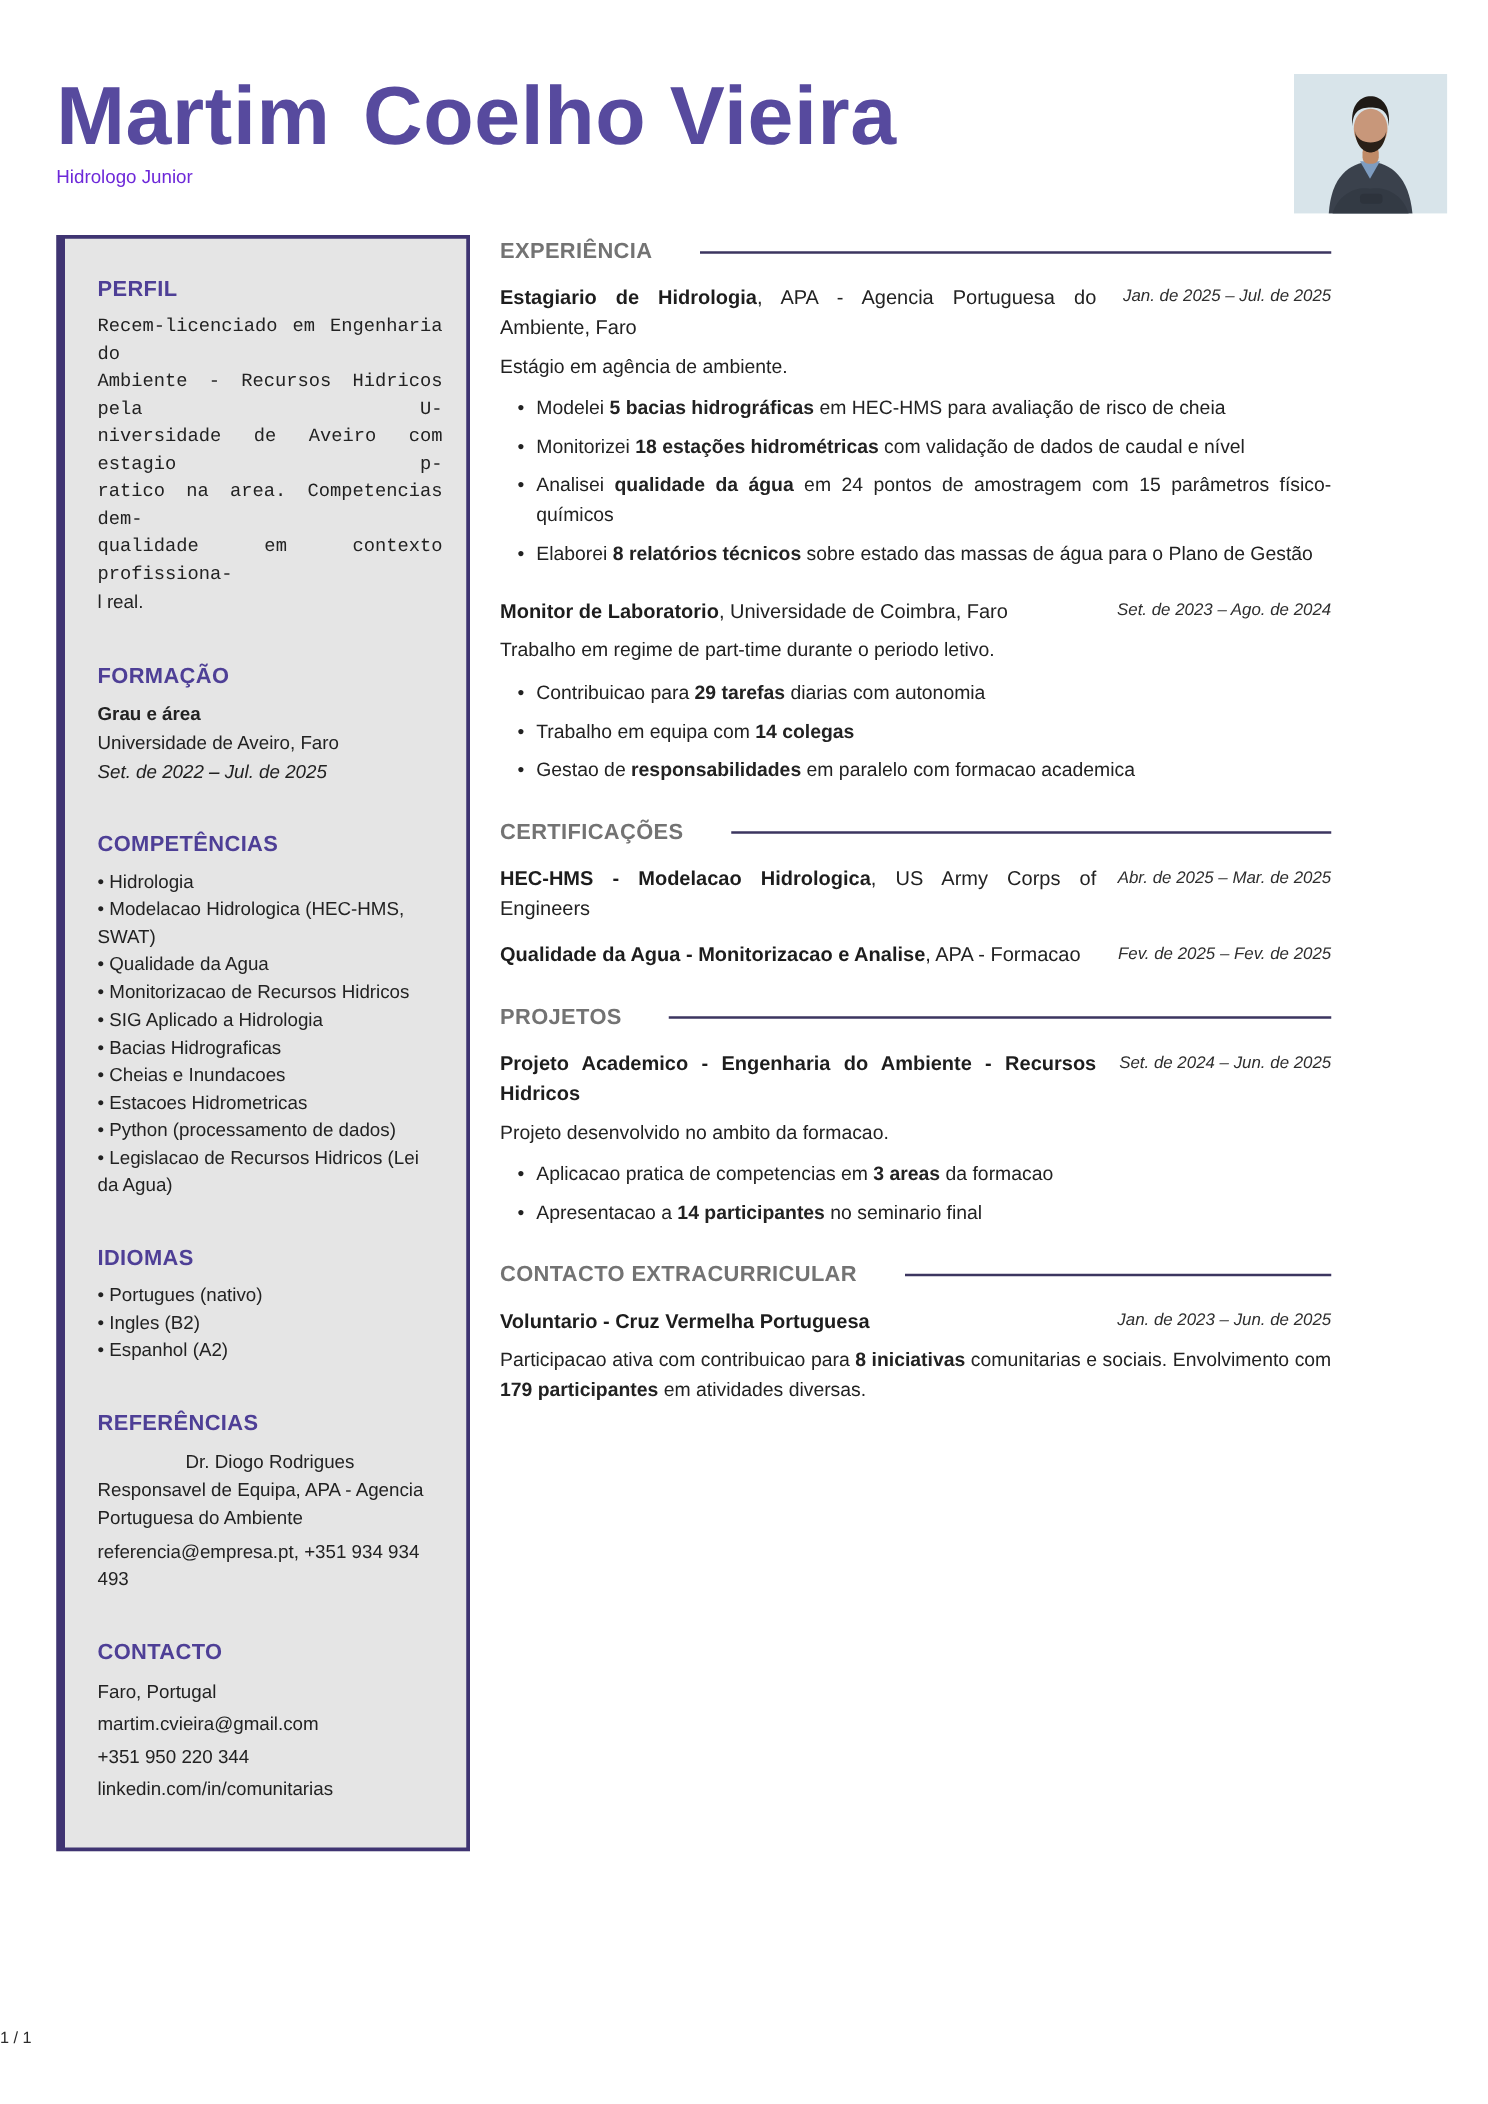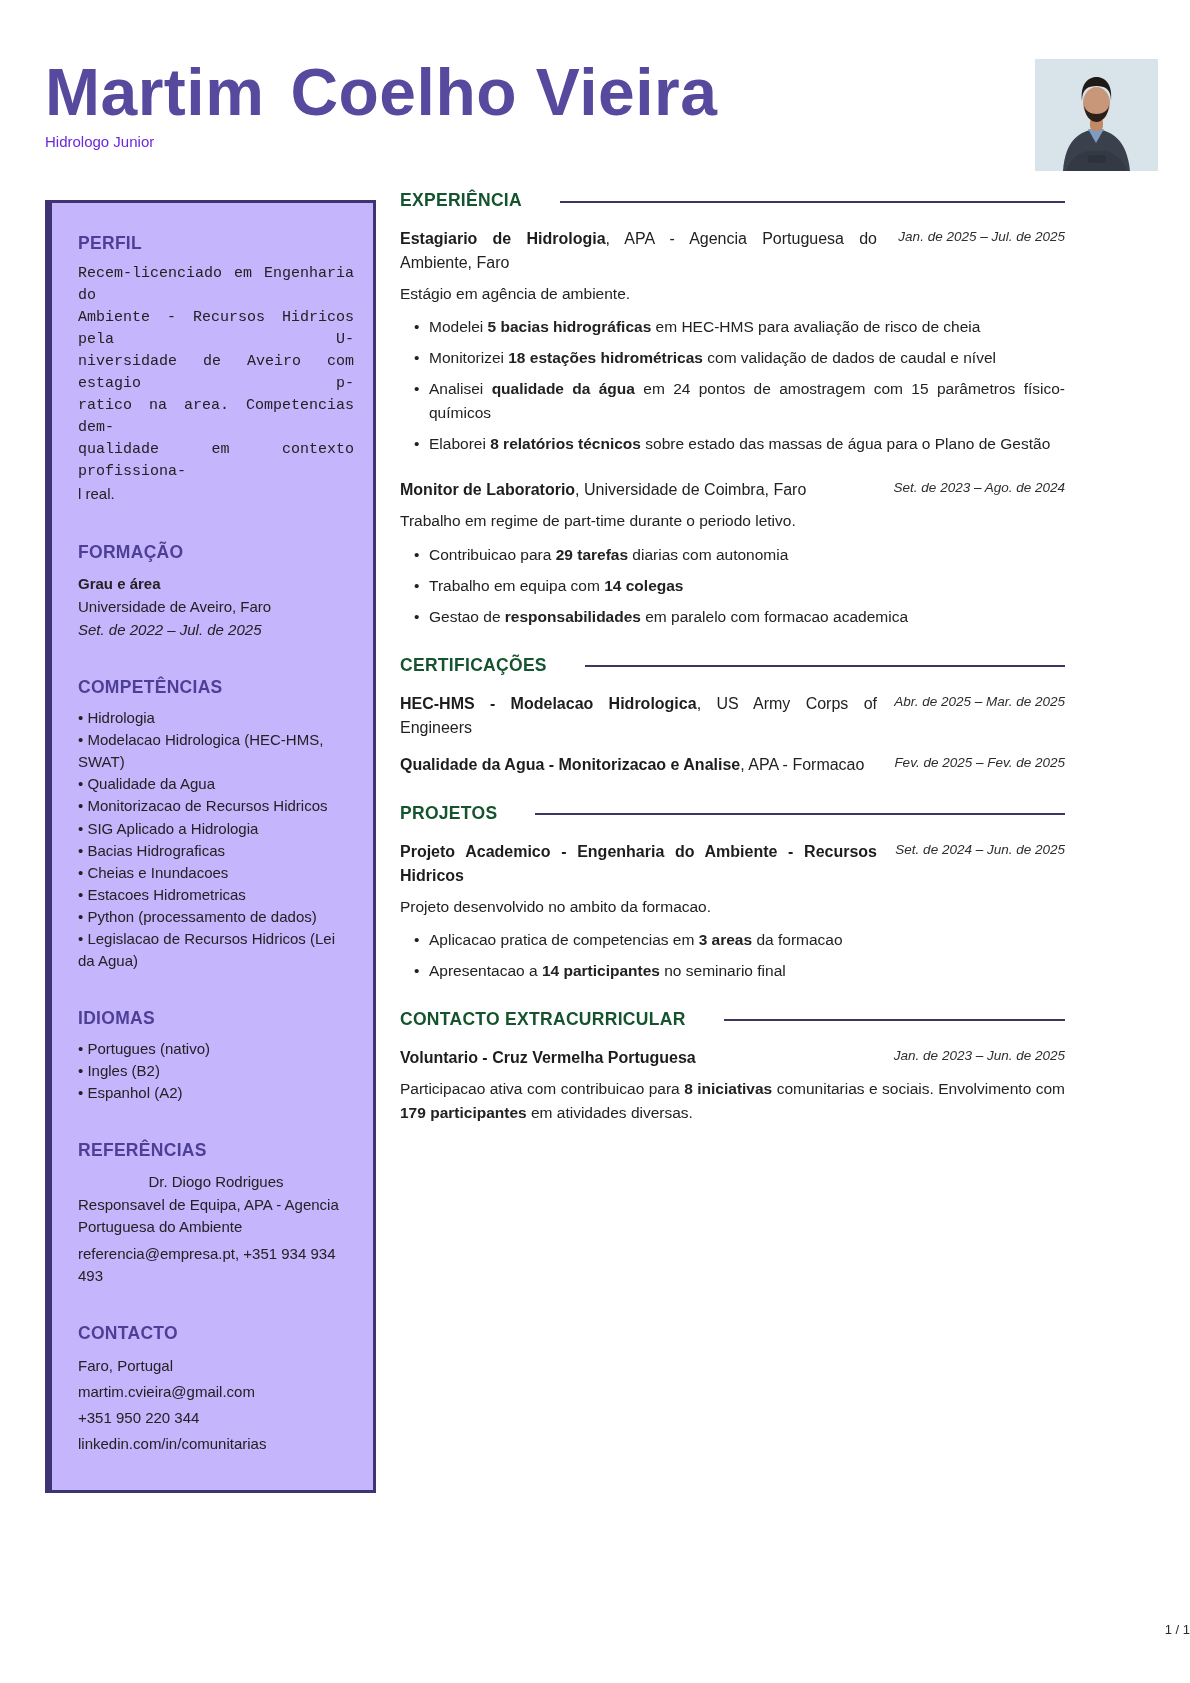--- a/index.html
+++ b/index.html
@@ -9,56 +9,56 @@
     -webkit-font-smoothing:antialiased;
   }
   
   .header{position:absolute;left:45px;top:58px;width:1100px;}
   .name{font-size:66px;font-weight:700;color:#574a9e;line-height:1.05;letter-spacing:.5px;margin:0;}
   .name .surname{margin-left:26px;}
   .subtitle{font-size:15px;color:#6d28d9;margin-top:6px;}
   .photo{position:absolute;left:990px;top:1px;width:123px;height:112px;overflow:hidden;}
   
   .sidebar{
-    position:absolute;left:45px;top:200px;width:331px;box-sizing:border-box;
-    border:3px solid #3f3472;border-left-width:7px;background:#c4b5fd;
+    position:absolute;left:45px;top:188px;width:331px;box-sizing:border-box;
+    border:3px solid #3f3472;border-left-width:7px;background:#e5e5e5;
     padding:30px 19px 34px 26px;min-height:1050px;
   }
   .side-sec{margin-bottom:36px;}
   .side-sec:last-child{margin-bottom:0;}
   .side-sec h2{font-size:17.5px;font-weight:700;color:#4e3f96;letter-spacing:.3px;margin:0 0 9px 0;}
   .side-text,.side-item,.side-line{font-size:15px;line-height:1.47;color:#222;}
   .jline{text-align:justify;text-align-last:justify;font-family:Liberation Mono, monospace;}
   .edu-degree{font-weight:700;font-size:15px;line-height:1.55;}
   .edu-school{font-size:15px;line-height:1.55;}
   .edu-dates{font-size:15px;font-style:italic;line-height:1.55;}
   .ref-name{font-weight:400;font-size:15px;line-height:1.6;text-align:center;}
   .ref-role{font-size:15px;line-height:1.47;}
   .ref-contact{font-size:15px;line-height:1.47;margin-top:5px;}
   .contact-lines .side-line{line-height:1.72;}
   
   .main{position:absolute;left:400px;top:190px;width:665px;}
   .sec{margin-bottom:26px;}
   .sec-head{display:flex;align-items:center;margin-bottom:16px;}
-  .sec-head h2{font-size:17.5px;font-weight:700;color:#14532d;letter-spacing:.3px;margin:0;white-space:nowrap;}
+  .sec-head h2{font-size:17.5px;font-weight:700;color:#737373;letter-spacing:.3px;margin:0;white-space:nowrap;}
   .sec-head .rule{flex:1;height:2px;background:#3c3660;margin-left:38px;margin-top:2px;}
   .entry{position:relative;margin-bottom:22px;}
   .entry.cert{margin-bottom:13px;}
   .entry-head{padding-right:188px;font-size:16px;line-height:1.5;color:#222;text-align:justify;}
   .entry-head b{font-weight:700;color:#1d1d1d;}
   .entry-date{position:absolute;top:2px;right:0;font-size:13.5px;font-style:italic;color:#2e2e2e;white-space:nowrap;}
   .entry-summary{font-size:15.5px;margin-top:7px;line-height:1.5;}
   .entry-par{font-size:15.5px;margin-top:7px;line-height:1.55;text-align:justify;}
   .bullets{margin-top:10px;}
   .bullet{display:flex;font-size:15.5px;line-height:1.55;margin:7px 0 7px 14px;}
   .bullet .dot{width:15px;flex:none;color:#222;}
   .bullet .bt{flex:1;text-align:justify;}
   b{font-weight:700;}
   
-  .footer{position:absolute;left:0;width:100%;top:1622px;text-align:right;font-size:13px;color:#2b2b2b;}
+  .footer{position:absolute;left:0;width:100%;top:1622px;text-align:left;font-size:13px;color:#2b2b2b;}
 </style>
 </head>
 <body>
 
 <div class="header">
   <h1 class="name"><span>Martim</span><span class="surname">Coelho Vieira</span></h1>
   <div class="subtitle">Hidrologo Junior</div>
   <div class="photo">
     <svg width="123" height="112" viewBox="0 0 123 112" xmlns="http://www.w3.org/2000/svg">
       <rect width="123" height="112" fill="#d8e4ea"></rect>

